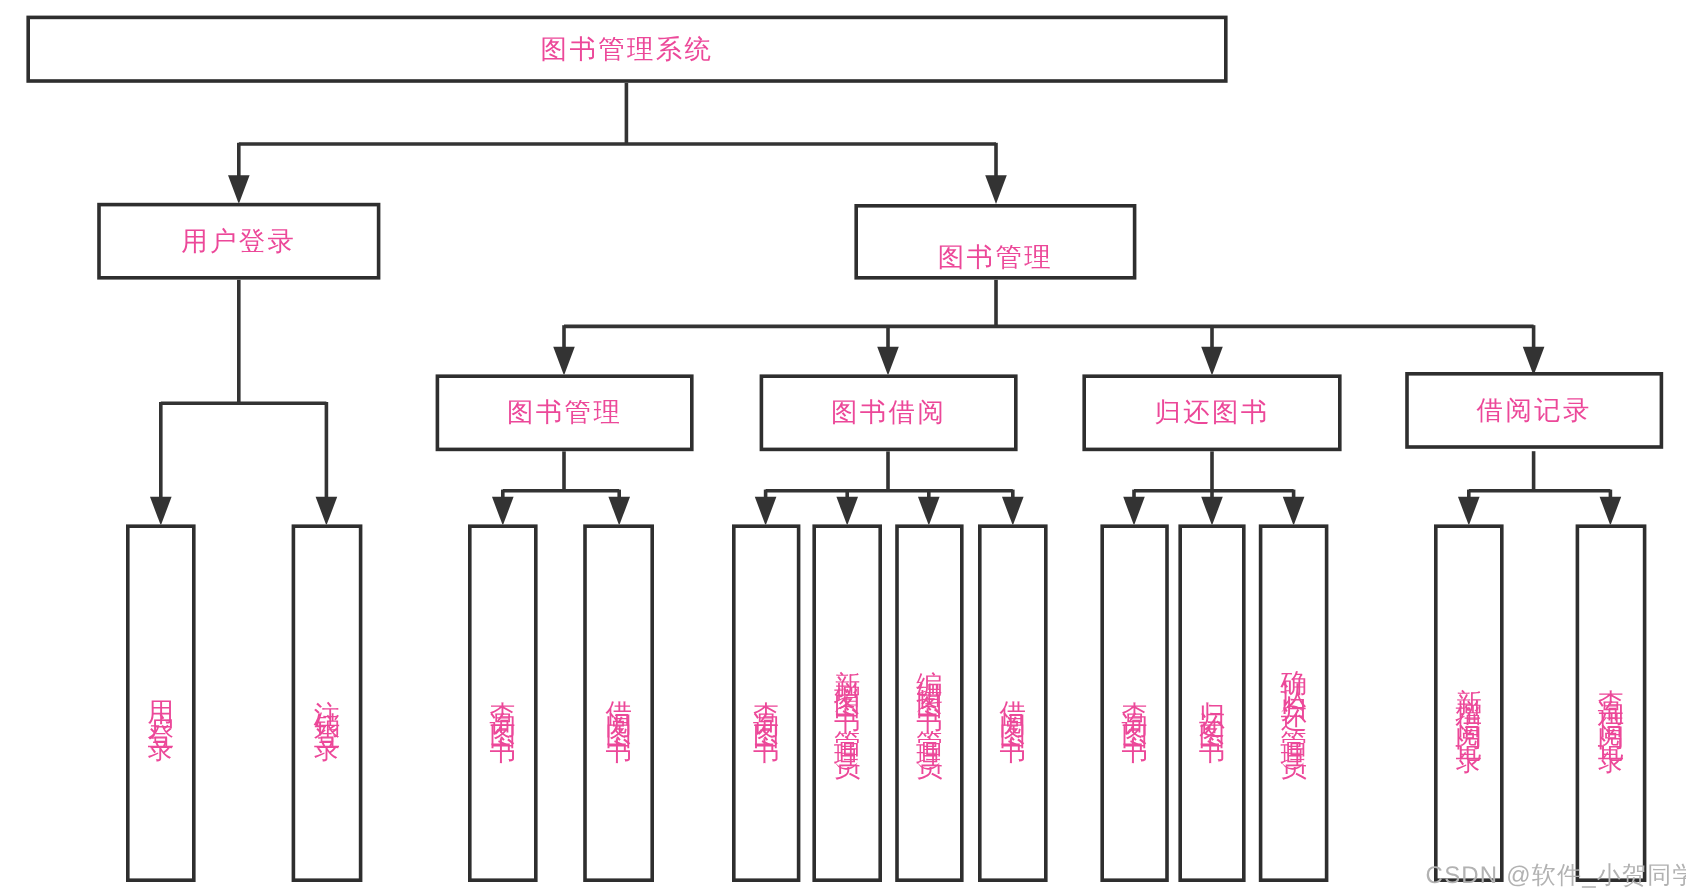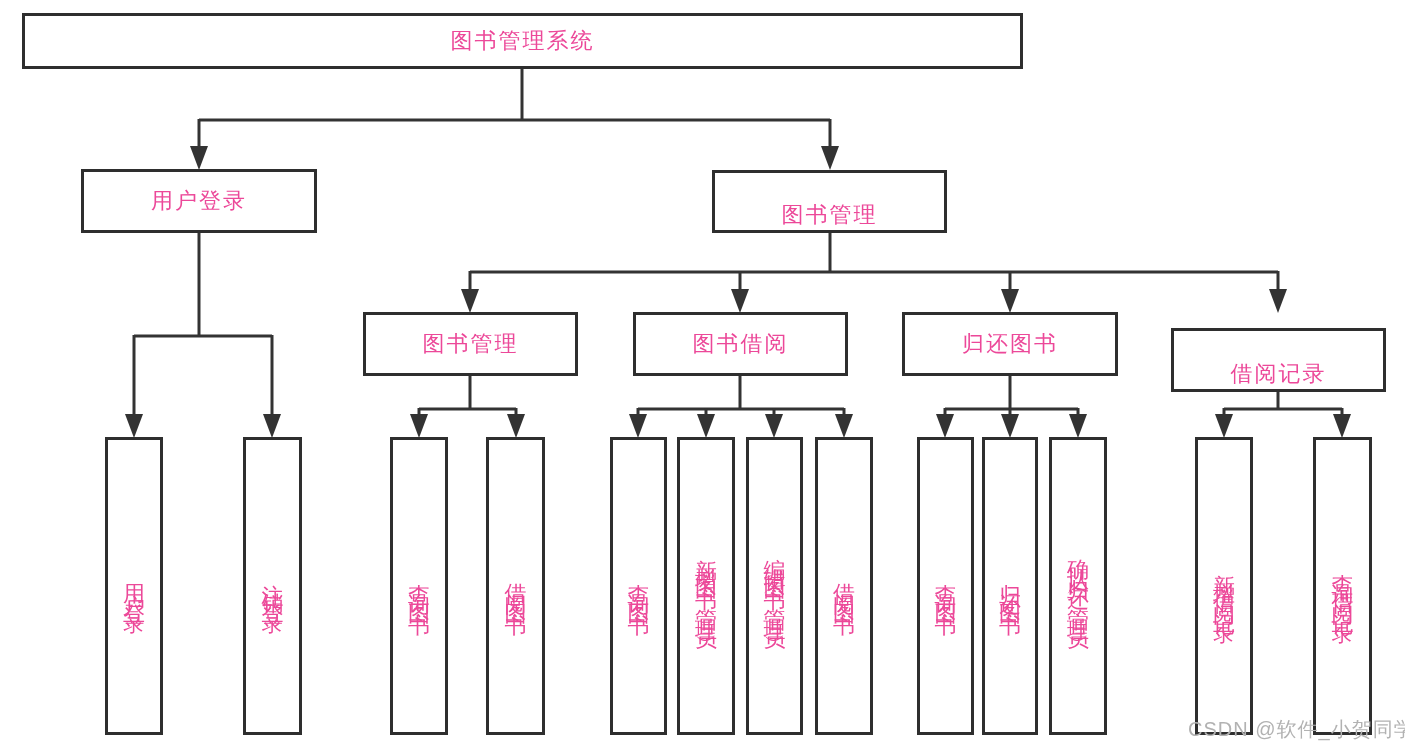--- a/index.html
+++ b/index.html
@@ -39,21 +39,21 @@
   }
   
   #nd-root   { left: 22px;  top: 13px;  width: 1001px; height: 56px; }
   
   #nd-l2a    { left: 81px;  top: 169px; width: 236px;  height: 64px; }
   #nd-l2b    { left: 712px; top: 170px; width: 235px;  height: 63px; align-items: flex-end; }
   
   #nd-l3a    { left: 363px;  top: 312px; width: 215px; height: 64px; }
   #nd-l3b    { left: 633px;  top: 312px; width: 215px; height: 64px; }
   #nd-l3c    { left: 902px;  top: 312px; width: 216px; height: 64px; }
-  #nd-l3d    { left: 1171px; top: 328px; width: 215px; height: 64px; align-items: flex-end; }
+  #nd-l3d    { left: 1171px; top: 310px; width: 215px; height: 64px; }
   
   .leaf { top: 437px; height: 298px; }
   #nd-a1 { left: 105px;  width: 58px; }
   #nd-a2 { left: 243px;  width: 59px; }
   #nd-b1 { left: 390px;  width: 58px; }
   #nd-b2 { left: 486px;  width: 59px; }
   #nd-c1 { left: 610px;  width: 57px; }
   #nd-c2 { left: 677px;  width: 58px; }
   #nd-c3 { left: 746px;  width: 57px; }
   #nd-c4 { left: 815px;  width: 58px; }

